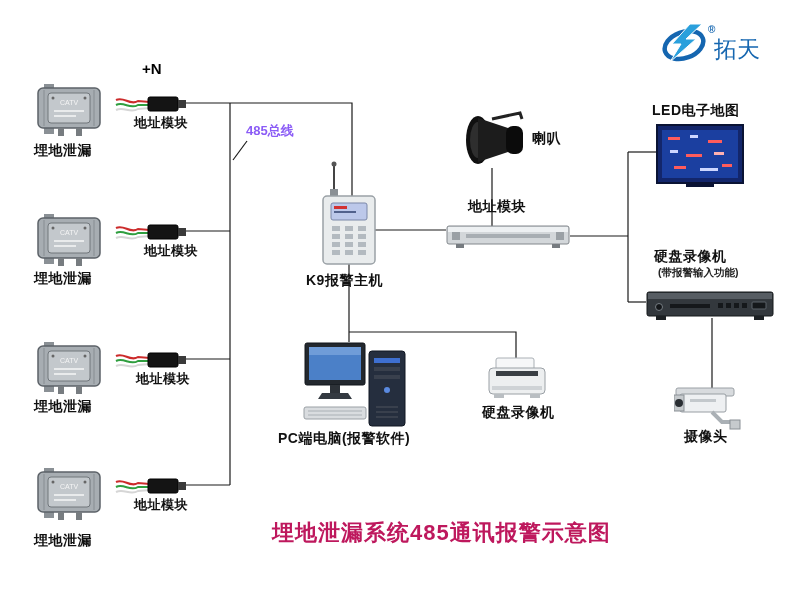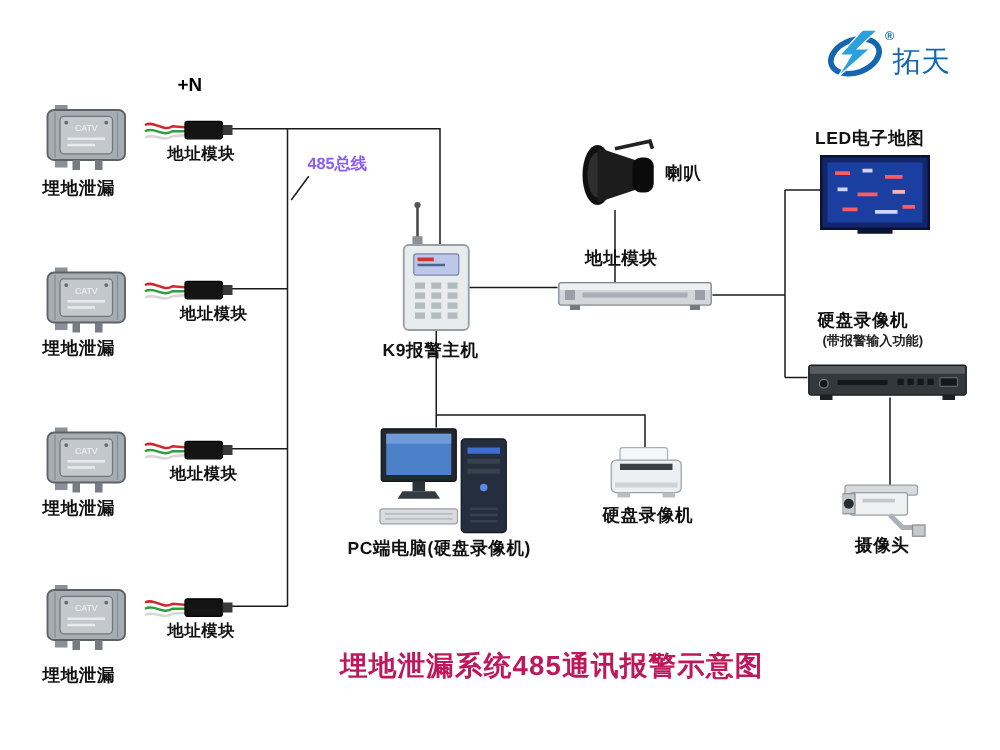--- a/index.html
+++ b/index.html
@@ -279,21 +279,21 @@
         <rect x="8" y="66" width="22" height="2" fill="#39404d"></rect>
     </svg>
   </div>
   <div class="abs" style="left:303px;top:406px;">
     <svg width="64" height="14">
       <rect x="1" y="1" width="62" height="12" rx="2" fill="#d9dcdf" stroke="#9aa0a5"></rect>
       <line x1="5" y1="5" x2="59" y2="5" stroke="#aab0b5"></line>
         <line x1="5" y1="9" x2="59" y2="9" stroke="#aab0b5"></line>
     </svg>
   </div>
-  <div class="lbl" style="left:278px;top:430px;">PC端电脑(硬盘录像机)</div>
+  <div class="lbl" style="left:278px;top:430px;">PC端电脑(报警软件)</div>
 
   <div class="abs" style="left:486px;top:354px;">
     <svg width="62" height="48">
       <rect x="10" y="4" width="38" height="14" rx="2" fill="#f6f7f8" stroke="#aab0b5"></rect>
       <rect x="3" y="14" width="56" height="26" rx="4" fill="#edeff0" stroke="#9aa0a5"></rect>
       <rect x="10" y="17" width="42" height="5" fill="#3a3f44"></rect>
       <rect x="6" y="32" width="50" height="4" fill="#cfd3d6"></rect>
       <rect x="8" y="40" width="10" height="4" fill="#b9bec2"></rect>
         <rect x="44" y="40" width="10" height="4" fill="#b9bec2"></rect>
     </svg>

